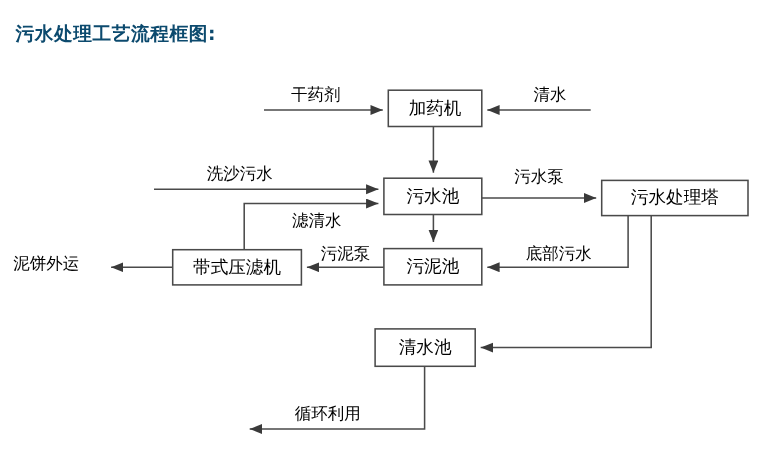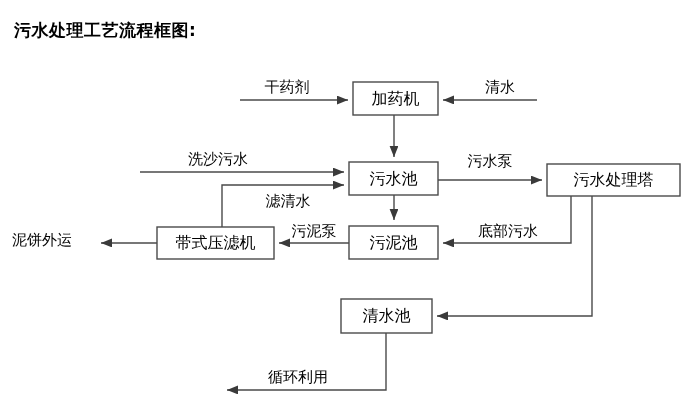--- a/index.html
+++ b/index.html
@@ -14,21 +14,21 @@
     background: #ffffff;
     overflow: hidden;
     font-family: "DejaVu Sans", "Liberation Sans", sans-serif;
   }
   #diagram-title {
     position: absolute;
     left: 14px;
     top: 19px;
     font-size: 17px;
     font-weight: bold;
-    color: #000000;
+    color: #0c4a6e;
     letter-spacing: 0.5px;
     white-space: nowrap;
   }
   svg#flow {
     position: absolute;
     left: 0;
     top: 0;
     width: 700px;
     height: 420px;
   }

